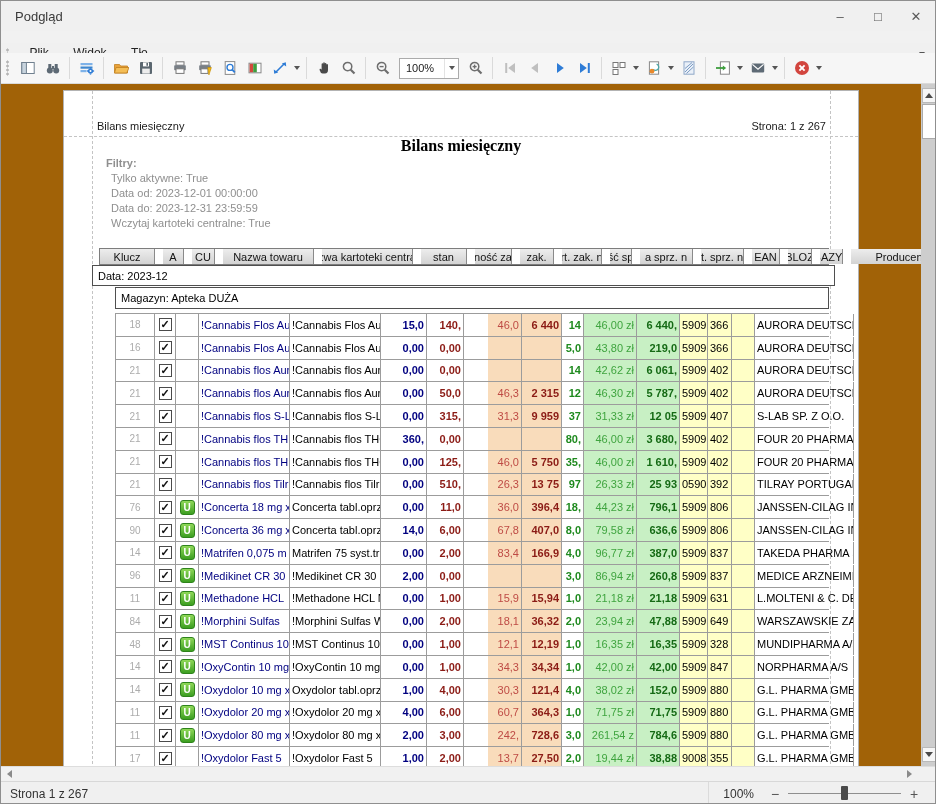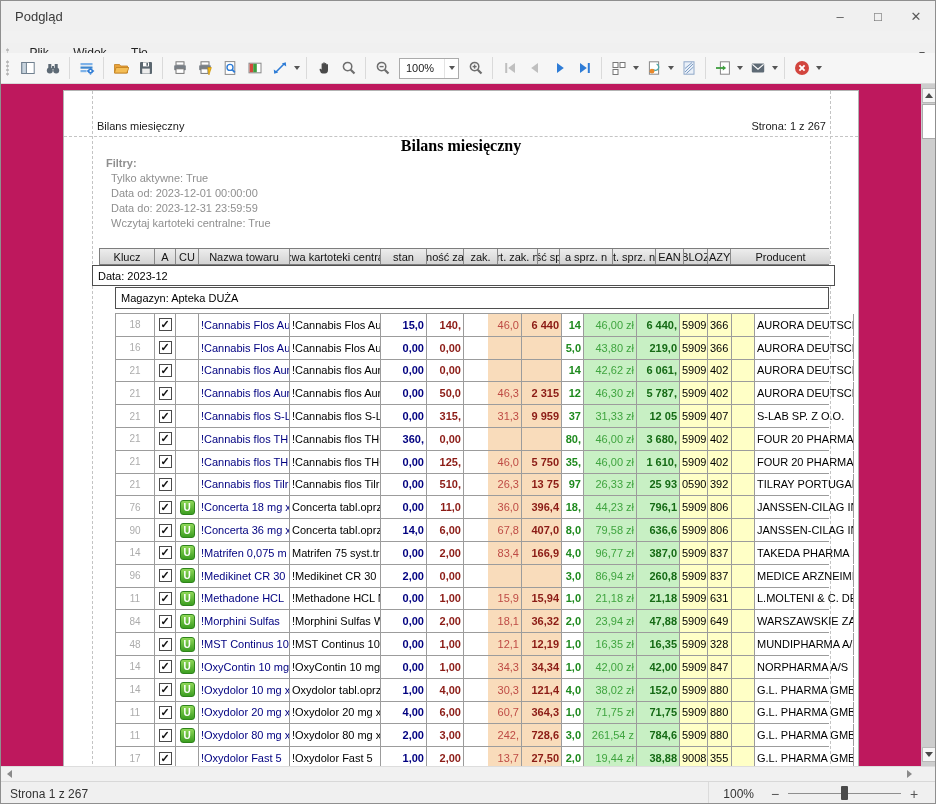--- a/index.html
+++ b/index.html
@@ -32,39 +32,39 @@
   .tsep { width:1px; height:22px; background:#DADADA; margin:0 4px; flex:none; }
   .caret { width:0; height:0; border-left:3.5px solid transparent; border-right:3.5px solid transparent;
            border-top:4px solid #555; display:inline-block; flex:none; }
   .caret-slot { width:10px; display:flex; justify-content:center; flex:none; }
   .combo { width:60px; height:21px; background:#fff; border:1px solid #ABABAB; display:flex;
            align-items:center; margin:0 4px; flex:none; }
   .combo-val { flex:1; font-size:11px; color:#222; padding-left:6px; }
   .combo-caret { width:14px; display:flex; justify-content:center; border-left:1px solid #E3E3E3; height:100%; align-items:center; }
 
   
-  .preview { position:absolute; left:0; top:82px; width:936px; height:683px; background:#be185d;
+  .preview { position:absolute; left:0; top:82px; width:936px; height:683px; background:#a16207;
              border-top:1px solid #DADADA; overflow:hidden; }
   .page { position:absolute; left:62px; top:6px; width:796px; height:710px; background:#fff;
           border:1px solid #B3B3B3; }
   .dash-v { position:absolute; top:0; bottom:0; width:0; border-left:1px dashed #C4C4C4; }
   .dash-h { position:absolute; left:0; right:0; height:0; border-top:1px dashed #C4C4C4; }
 
   .ph-left  { position:absolute; left:33px; top:29px; font-size:11px; color:#1A1A1A; }
   .ph-right { position:absolute; right:32px; top:29px; font-size:11px; color:#1A1A1A; }
   .ph-right .ph-val { margin-left:3px; }
   .rtitle { position:absolute; left:0; right:0; top:46px; text-align:center;
             font-family:"Liberation Serif", serif; font-weight:bold; font-size:16px; color:#000; }
   .filters-title { position:absolute; left:42px; top:66px; font-size:11px; font-weight:bold;
                    color:var(--filter-grey,#8F8F8F); }
   .fline { position:absolute; left:47px; font-size:11px; color:var(--filter-grey,#8F8F8F); }
 
   
   #grid-header { position:absolute; left:35px; top:157px; width:730px; height:17px; display:flex;
-                 border:1px solid #7D7D7D; }
+                 border:1px solid #7D7D7D;gap:8px; }
   #grid-header .c { background:linear-gradient(180deg,#EDEDED,#D3D3D3); color:#141414;
                     justify-content:center; border-right:1px solid #8A8A8A; font-size:11px;
                     display:flex; align-items:center; overflow:hidden; white-space:nowrap; }
   #grid-header .c:last-child { border-right:none; }
 
   .band { position:absolute; background:#fff; border:1px solid #4F4F4F; font-size:11px; color:#000;
           display:flex; align-items:center; padding-left:5px; white-space:nowrap; }
   .band-data { left:28px; top:174px; width:743px; height:21px; }
   .band-mag  { left:51px; top:196px; width:714px; height:22px; }
 

